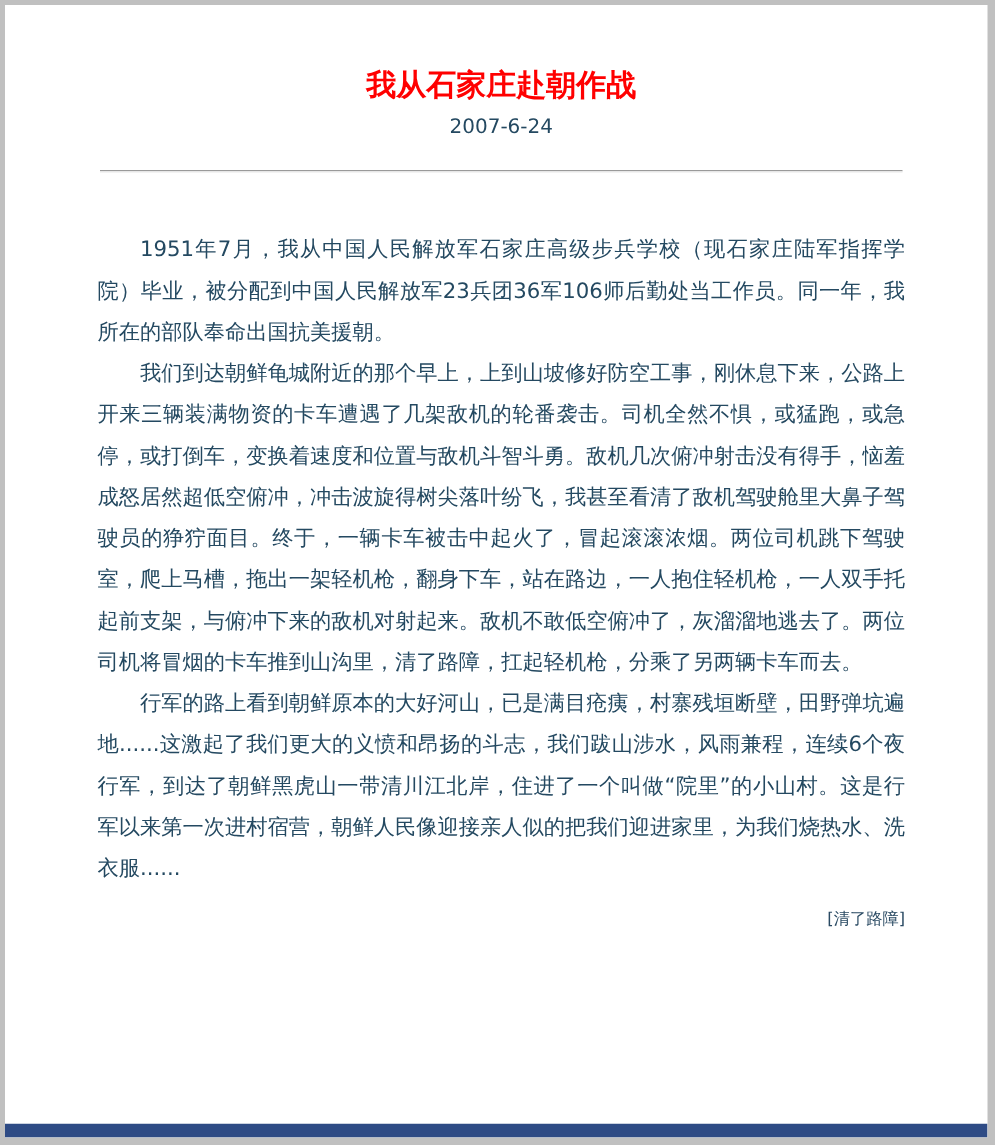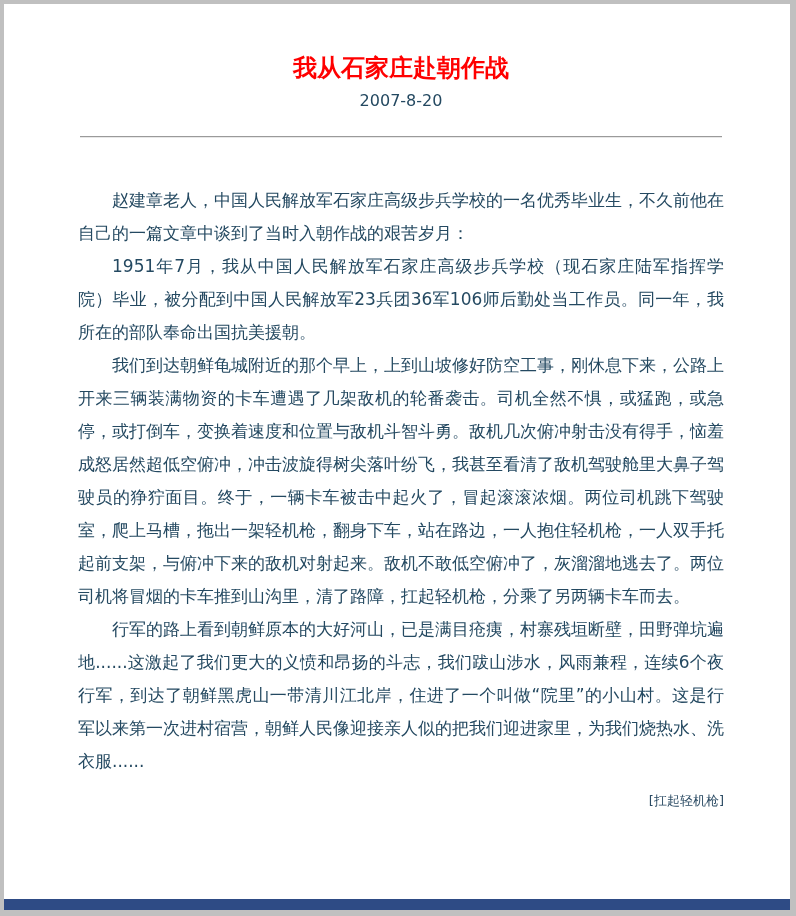--- a/index.html
+++ b/index.html
@@ -86,34 +86,33 @@
 </style>
 </head>
 <body>
 
 <div class="page">
   <div class="content">
 
     <h1 class="title">我从石家庄赴朝作战</h1>
 
 
-    <div class="pub-date">2007-8-20</div>
+    <div class="pub-date">2007-6-24</div>
 
     <hr class="divider">
 
     <div class="article">
-      <p>赵建章老人，中国人民解放军石家庄高级步兵学校的一名优秀毕业生，不久前他在自己的一篇文章中谈到了当时入朝作战的艰苦岁月：</p>
       <p>1951年7月，我从中国人民解放军石家庄高级步兵学校（现石家庄陆军指挥学院）毕业，被分配到中国人民解放军23兵团36军106师后勤处当工作员。同一年，我所在的部队奉命出国抗美援朝。</p>
       <p>我们到达朝鲜龟城附近的那个早上，上到山坡修好防空工事，刚休息下来，公路上开来三辆装满物资的卡车遭遇了几架敌机的轮番袭击。司机全然不惧，或猛跑，或急停，或打倒车，变换着速度和位置与敌机斗智斗勇。敌机几次俯冲射击没有得手，恼羞成怒居然超低空俯冲，冲击波旋得树尖落叶纷飞，我甚至看清了敌机驾驶舱里大鼻子驾驶员的狰狞面目。终于，一辆卡车被击中起火了，冒起滚滚浓烟。两位司机跳下驾驶室，爬上马槽，拖出一架轻机枪，翻身下车，站在路边，一人抱住轻机枪，一人双手托起前支架，与俯冲下来的敌机对射起来。敌机不敢低空俯冲了，灰溜溜地逃去了。两位司机将冒烟的卡车推到山沟里，清了路障，扛起轻机枪，分乘了另两辆卡车而去。</p>
       <p>行军的路上看到朝鲜原本的大好河山，已是满目疮痍，村寨残垣断壁，田野弹坑遍地......这激起了我们更大的义愤和昂扬的斗志，我们跋山涉水，风雨兼程，连续6个夜行军，到达了朝鲜黑虎山一带清川江北岸，住进了一个叫做“院里”的小山村。这是行军以来第一次进村宿营，朝鲜人民像迎接亲人似的把我们迎进家里，为我们烧热水、洗衣服......</p>
     </div>
 
 
     <div class="close-row">
-      <a class="close-link">[扛起轻机枪]</a>
+      <a class="close-link">[清了路障]</a>
     </div>
 
   </div>
 
   <div class="footer">
     
     
   </div>
 </div>
 

